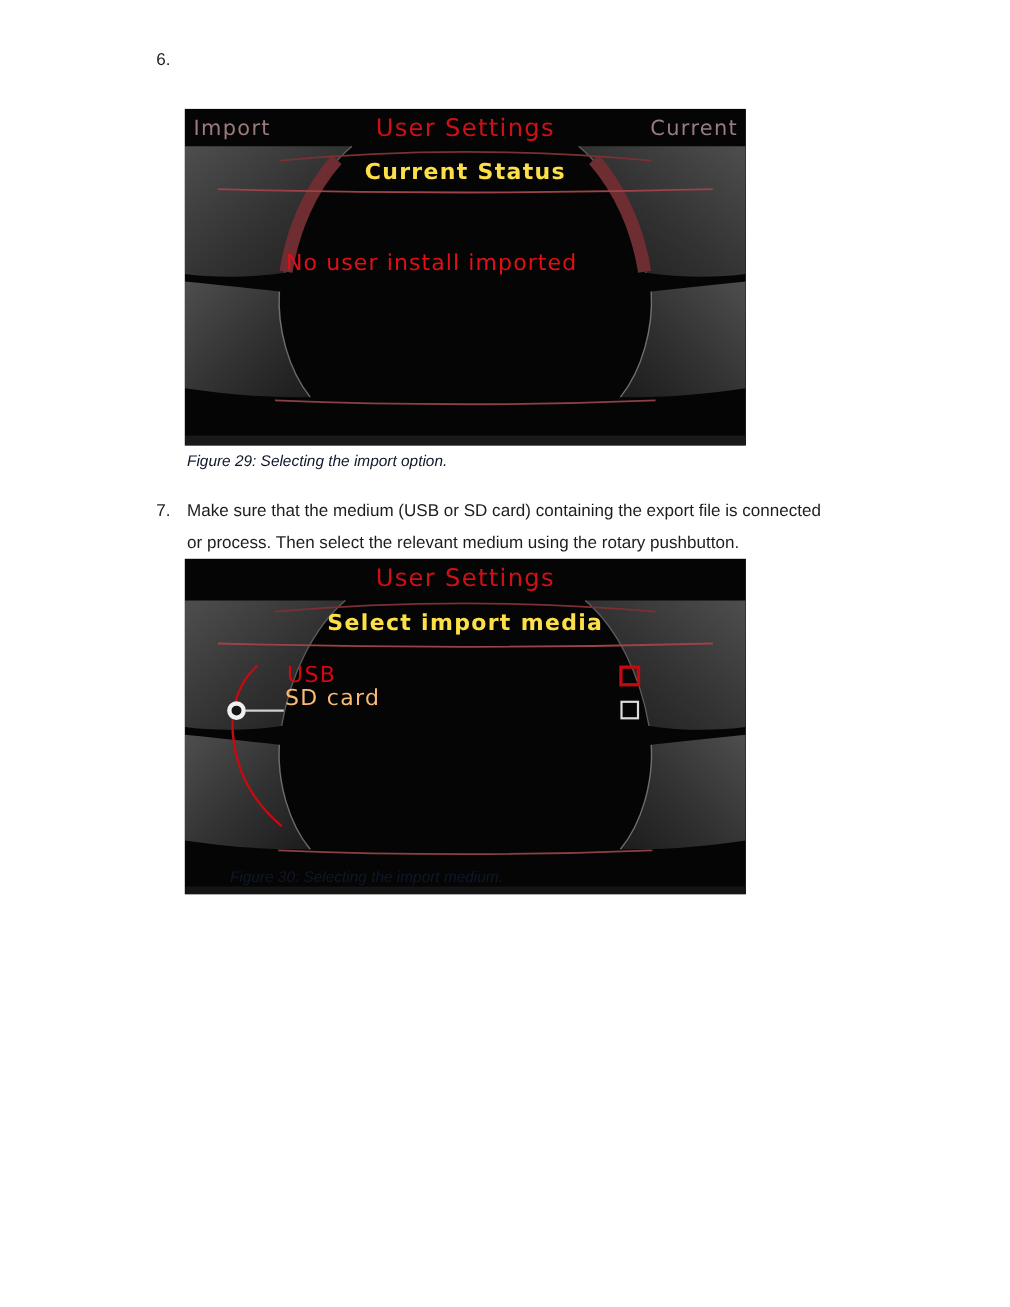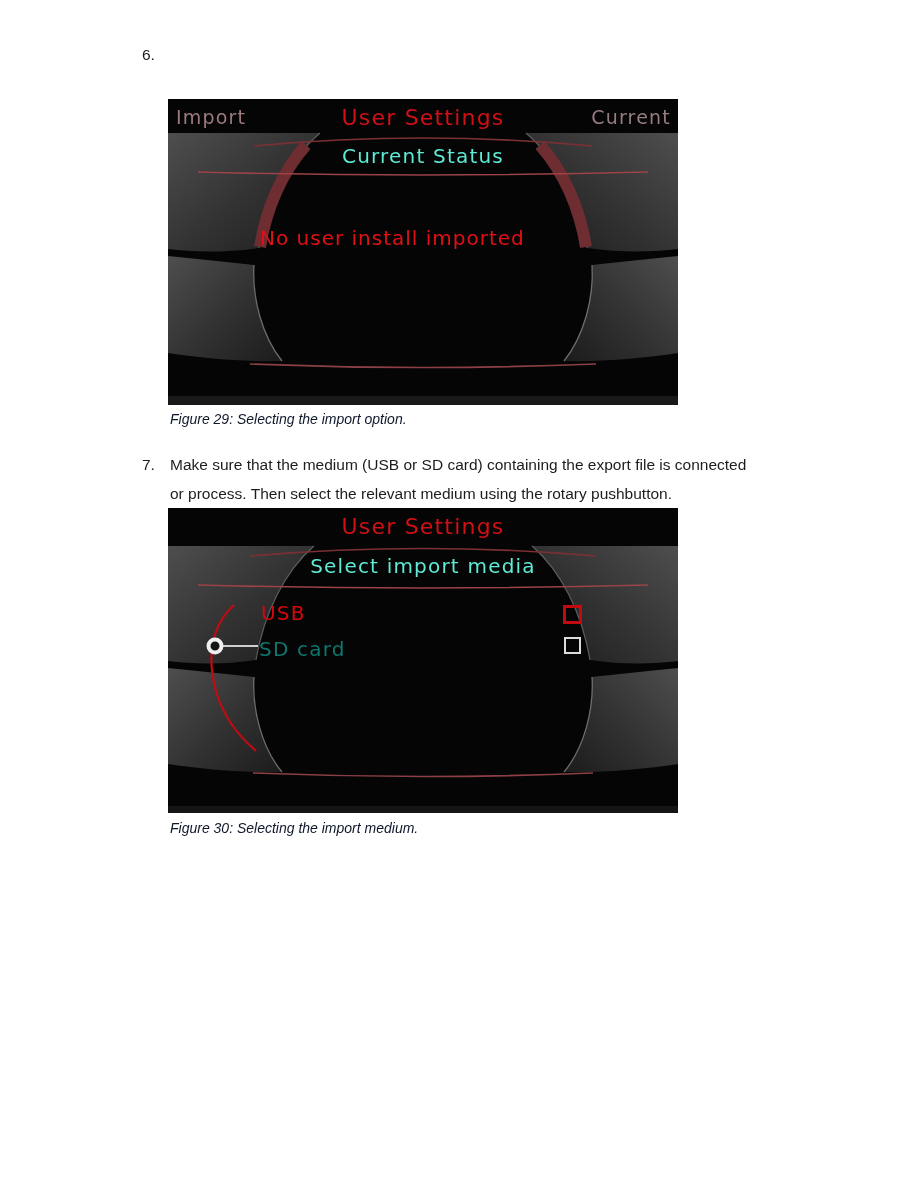--- a/index.html
+++ b/index.html
@@ -13,45 +13,45 @@
   #step6 { left:142px; top:40px; width:680px; }
   #step7 { left:142px; top:450px; width:700px; }
   .step-num { width:28px; flex:0 0 28px; line-height:29px; }
   .step-body { line-height:29px; }
   .bold { font-weight:bold; }
 
   .figure-caption {
     position:absolute; left:170px; font-style:italic; font-size:14px; color:#0f172a;
   }
   #caption1 { top:411px; }
-  #caption2 { top:820px; }
+  #caption2 { top:789px;margin-left:39px; }
 
   
   .mmi {
     position:absolute; left:168px; width:510px; background:#050505; overflow:hidden;
   }
   #mmi1 { top:99px;  height:306px; }
   #mmi2 { top:508px; height:305px; }
   .mmi svg { position:absolute; left:0; top:0; }
 
   .mmi-text {
     position:absolute; font-family:"DejaVu Sans", sans-serif;
     letter-spacing:1.2px; white-space:nowrap;
   }
   .softkey-left  { left:8px;  top:7px; font-size:19px; color:#9c7a7e; }
   .softkey-right { right:7px; top:7px; font-size:19px; color:#977c80; }
   .mmi-title   { left:0; right:0; text-align:center; top:6px; font-size:22px; color:#d01016; }
-  .mmi-heading { left:0; right:0; text-align:center; font-size:20px; color:#5eead4; }
+  .mmi-heading { left:0; right:0; text-align:center; font-size:20px; color:#fde047;font-weight:bold; }
   #mmi1 .mmi-heading { top:45px; }
   #mmi2 .mmi-heading { top:46px;text-align:center; }
   .status-message { left:92px; top:127px; font-size:20px; color:#e11016; letter-spacing:1px; }
 
   .opt-label { font-size:20px;text-align:right; }
   #usb-label { left:93px; top:93px;  color:#d5070e; }
-  #sd-label  { left:91px; top:129px; color:#0f766e; }
+  #sd-label  { left:91px; top:114px; color:#fdba74; }
 
   .checkbox { position:absolute; background:transparent; }
   #usb-checkbox { left:395px; top:97px;  width:13px; height:13px; border:3px solid #c20a10; }
   #sd-checkbox  { left:396px; top:129px; width:13px; height:13px; border:2.5px solid #dcdcdc; }
 </style>
 </head>
 <body>
 
 <div class="page">
 

